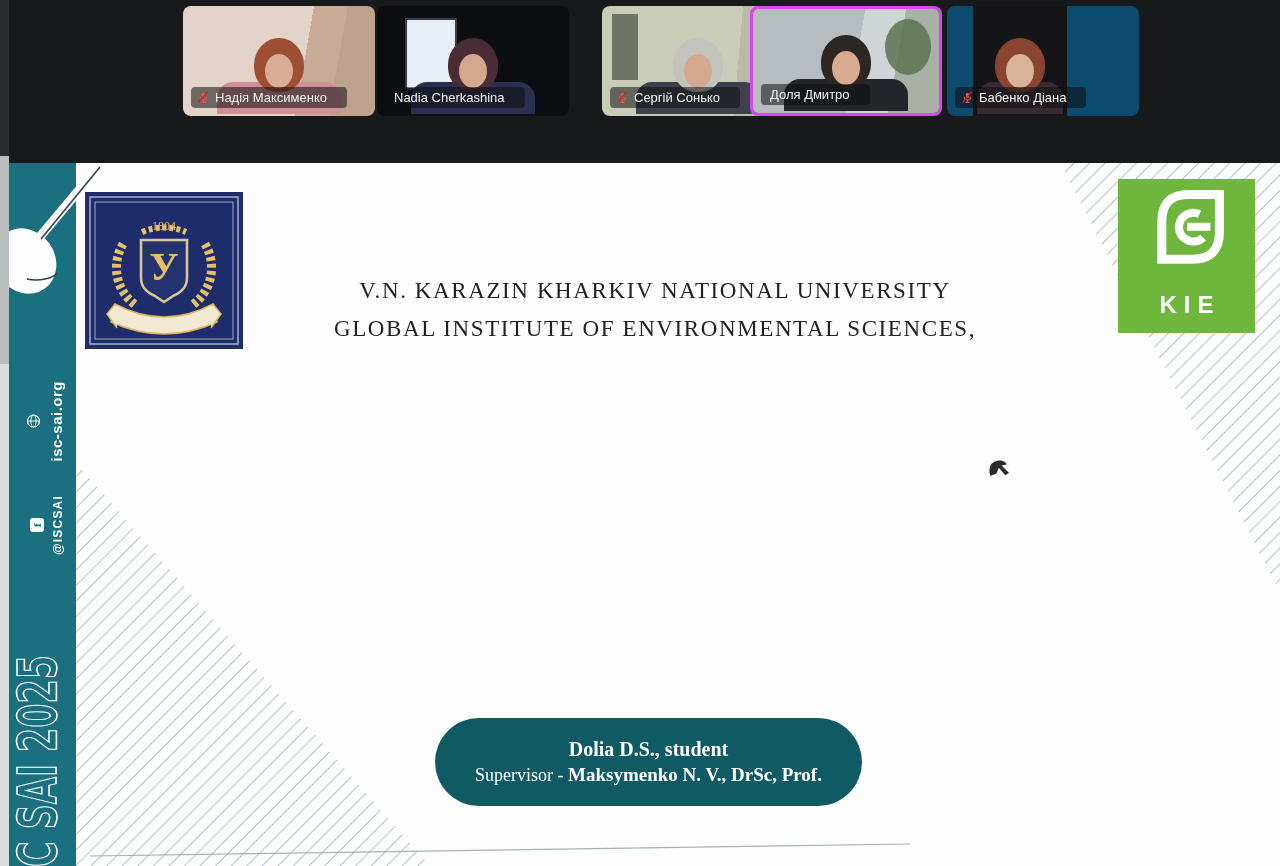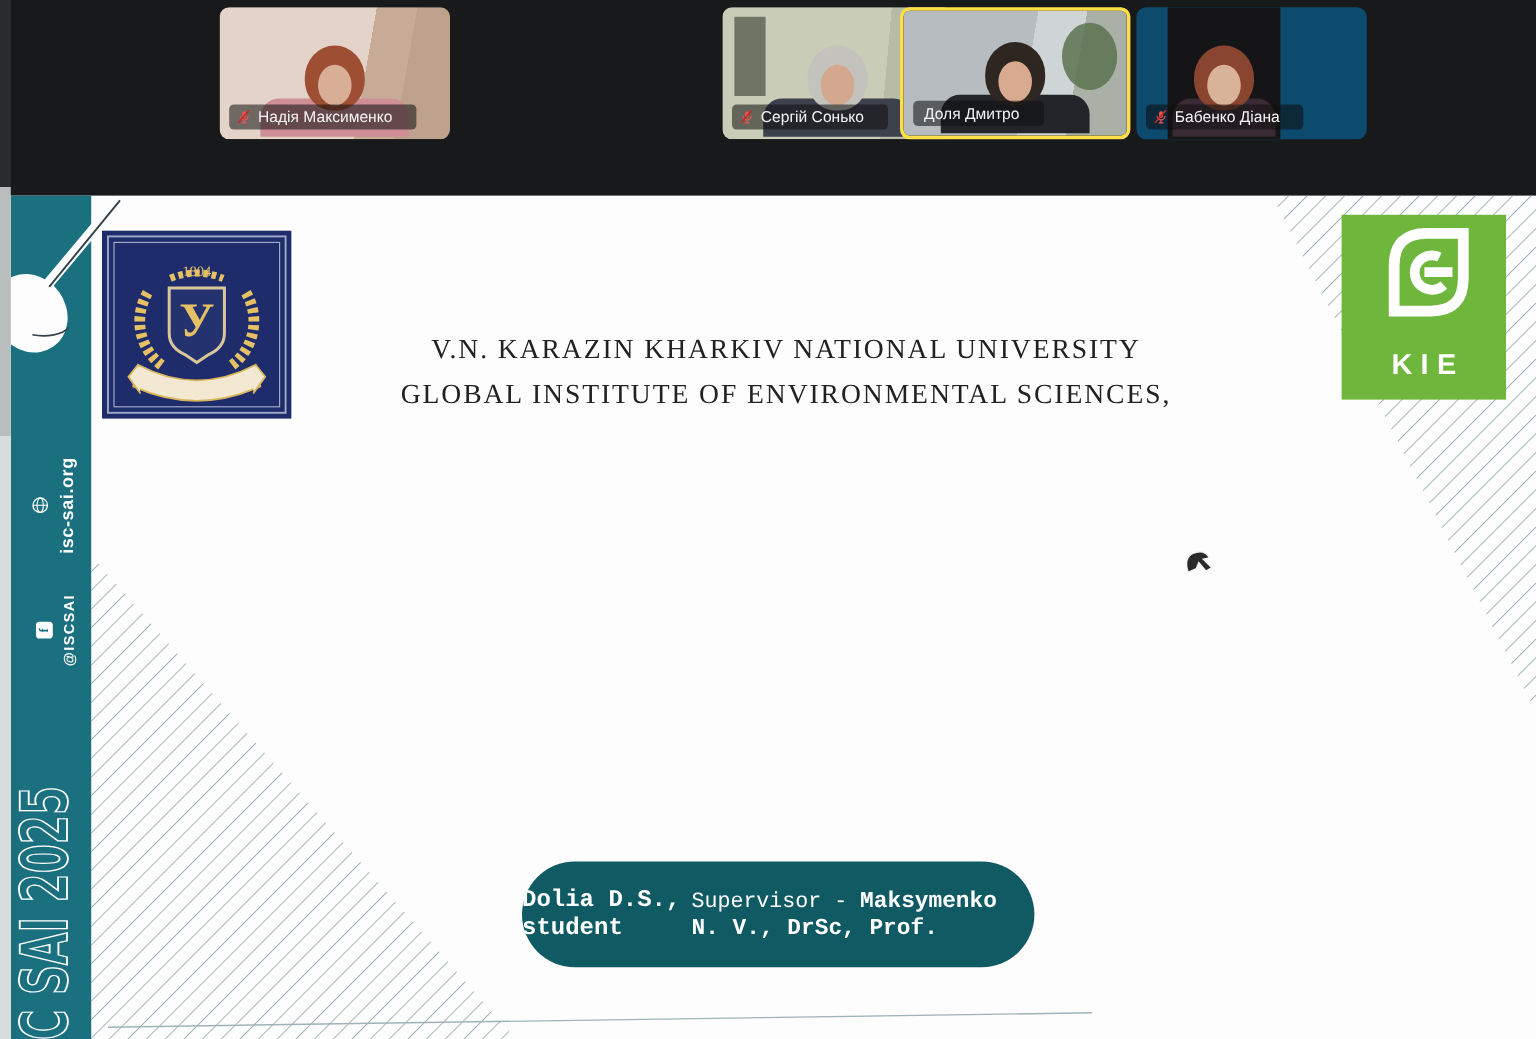--- a/index.html
+++ b/index.html
@@ -3,21 +3,21 @@
 <meta charset="utf-8">
 <style>
   html,body{margin:0;padding:0;background:#101012;}
   *{box-sizing:border-box;}
   .screen{position:relative;width:1280px;height:866px;overflow:hidden;
           font-family:"Liberation Sans",sans-serif;background:#191a1c;}
 
   
   .strip{position:absolute;left:0;top:0;width:1280px;height:163px;background:#18191b;}
   .tile{position:absolute;top:6px;width:192px;height:110px;border-radius:8px;overflow:hidden;background:#222;}
-  .tile.active{border:3px solid #fde047;}
+  .tile.active{border:3px solid #d946ef;}
   .tile .vignette{position:absolute;inset:0;}
   .person{position:absolute;bottom:0;left:50%;transform:translateX(-50%);width:130px;height:78px;}
   .person .head{width:50px;height:54px;border-radius:50% 50% 46% 46%;margin:0 auto;background:var(--hair);position:relative;}
   .person .face{position:absolute;left:11px;top:16px;width:28px;height:34px;border-radius:50%;background:var(--skin);}
   .person .torso{width:124px;height:32px;border-radius:16px 16px 0 0;background:var(--body);margin:-10px auto 0;}
   .name-label{position:absolute;left:8px;bottom:8px;display:flex;align-items:center;gap:5px;
               background:rgba(15,15,15,.55);border-radius:4px;padding:3px 20px 3px 6px;
               color:#f4f4f4;font-size:13px;white-space:nowrap;}
   .name-label.nomic{padding-left:9px;}
   .micmute{width:13px;height:13px;flex:0 0 auto;}
@@ -45,22 +45,22 @@
             display:flex;flex-direction:column;align-items:center;justify-content:flex-start;}
   .kie-label{color:#fff;font-weight:bold;font-size:24px;letter-spacing:7px;margin-top:20px;text-indent:7px;}
 
   .uni-text{position:absolute;left:160px;top:109px;width:990px;text-align:center;
             font-family:"Liberation Serif",serif;font-size:23px;letter-spacing:1.6px;
             color:#212121;line-height:38px;}
   .slide-title{position:absolute;left:140px;top:300px;width:1030px;text-align:center;
                font-family:"Liberation Serif",serif;font-weight:bold;font-size:36px;
                letter-spacing:.8px;color:#161616;line-height:45px;}
   .pill{position:absolute;left:435px;top:555px;width:427px;height:88px;border-radius:44px;
-        background:#0f5a63;color:#fff;font-family:Liberation Mono, monospace;
-        display:flex;flex-direction:row;align-items:center;justify-content:center;gap:3px;}
+        background:#0f5a63;color:#fff;font-family:Liberation Serif, serif;
+        display:flex;flex-direction:column;align-items:center;justify-content:center;gap:3px;}
   .pill .l1{font-weight:bold;font-size:20px;}
   .pill .l2{font-size:18px;}
   .pill .l2 b{font-size:19px;}
   .cursor{position:absolute;left:984px;top:292px;}
 </style>
 </head>
 <body>
 
 <div class="screen">
 
@@ -77,20 +77,34 @@
       <div class="name-label">
         <svg class="micmute" viewBox="0 0 16 16">
           <rect x="6" y="2" width="4" height="7" rx="2" fill="#ef5350"></rect>
           <path d="M4 7 a4 4 0 0 0 8 0 M8 11 v3 M5.5 14 h5" stroke="#ef5350" stroke-width="1.3" fill="none"></path>
           <line x1="2" y1="14" x2="13" y2="1" stroke="#c62828" stroke-width="1.6"></line>
         </svg>
         <span>Надія Максименко</span>
       </div>
     </div>
 
+    <div class="tile" style="left:377px">
+      <div class="vignette" style="background:#0d0e11"></div>
+      <div class="window" style="left:28px;top:12px;width:52px;height:72px;background:
+           linear-gradient(#e8eef5 0 100%);box-shadow:inset 0 0 0 2px #3a3d42;"></div>
+      <div class="person" style="--hair:#4a2b36;--body:#2b2f52;--skin:#d4a78f">
+        <div class="head">
+            <div class="face"></div>
+          </div>
+          <div class="torso"></div>
+      </div>
+      <div class="name-label nomic">
+        <span>Nadia Cherkashina</span>
+      </div>
+    </div>
 
     <div class="tile" style="left:602px">
       <div class="vignette" style="background:linear-gradient(95deg,#c9ccb6 0 70%,#b8bba6 70%)"></div>
       <div class="window" style="left:10px;top:8px;width:26px;height:66px;background:#6f7464"></div>
       <div class="person" style="--hair:#c3c2bc;--body:#3d414c;--skin:#d3a88e">
         <div class="head">
             <div class="face"></div>
           </div>
           <div class="torso"></div>
       </div>

